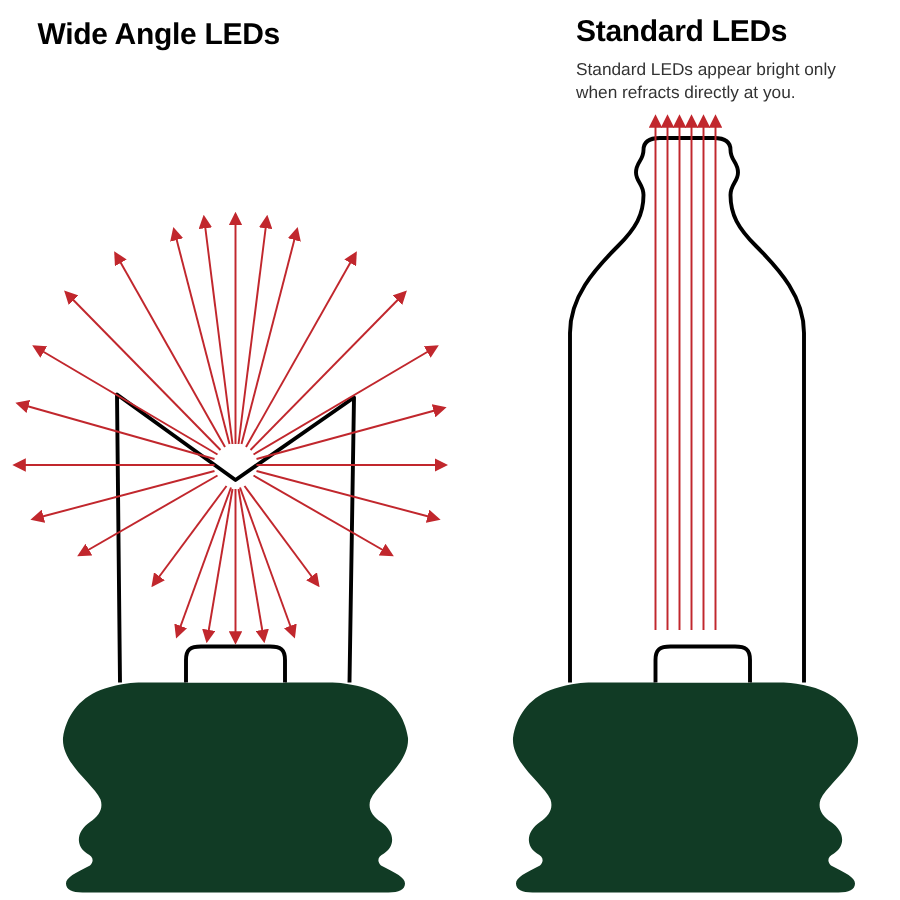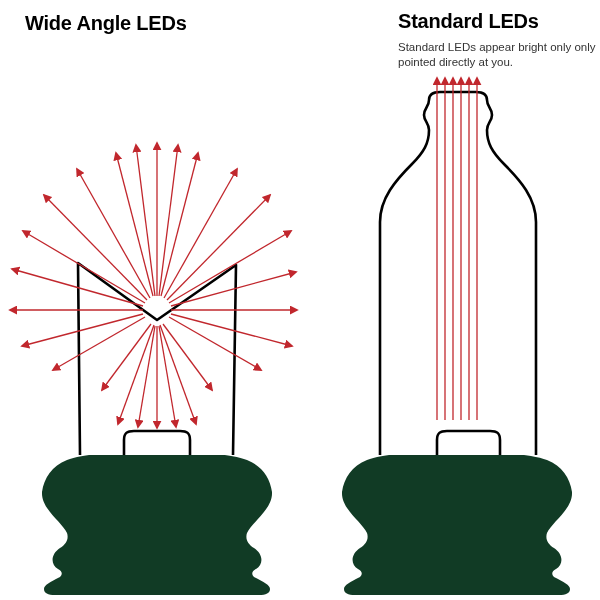--- a/index.html
+++ b/index.html
@@ -5,21 +5,21 @@
   html,body{margin:0;padding:0;}
   body{
     width:600px;height:600px;
     background:var(--background,#fff);
     font-family:"Liberation Sans",sans-serif;
     -webkit-font-smoothing:antialiased;
   }
   .canvas{position:relative;width:600px;height:600px;overflow:hidden;background:var(--background,#fff);}
   .text-block{position:absolute;z-index:2;}
   .text-block.left{left:25px;top:12px;width:242px;}
-  .text-block.right{left:398px;top:10px;width:200px;}
+  .text-block.right{left:384px;top:10px;width:200px;}
   .panel-title{
     margin:0;font-size:20px;font-weight:700;color:var(--title-text,#000);
     letter-spacing:-0.2px;
   }
   .panel-desc{
     margin:7px 0 0;font-size:11.5px;line-height:1.32;color:var(--body-text,#333);
   }
   svg.diagram{position:absolute;left:0;top:0;z-index:1;}
   .bulb{fill:#ffffff;stroke:var(--outline,#000);stroke-width:2.6;stroke-linejoin:round;}
   .tab{fill:#ffffff;stroke:var(--outline,#000);stroke-width:2.6;stroke-linejoin:round;}
@@ -31,21 +31,21 @@
 <body>
 
 <div class="canvas">
 
   <div class="text-block left">
     <h2 class="panel-title">Wide Angle LEDs</h2>
   </div>
 
   <div class="text-block right">
     <h2 class="panel-title">Standard LEDs</h2>
-    <p class="panel-desc">Standard LEDs appear bright only only pointed directly at you.</p>
+    <p class="panel-desc">Standard LEDs appear bright only when refracts directly at you.</p>
   </div>
 
   <svg class="diagram" width="600" height="600" viewBox="0 0 600 600">
     <defs>
       <marker id="ah" viewBox="0 0 10 10" refX="8" refY="5" markerWidth="9" markerHeight="9" orient="auto" markerUnits="userSpaceOnUse">
         <path d="M0,0 L10,5 L0,10 Z" class="arrow-head"></path>
       </marker>
       <path id="base-shape" d="
         M 157,452
         C 200,452 232,454 247,460

